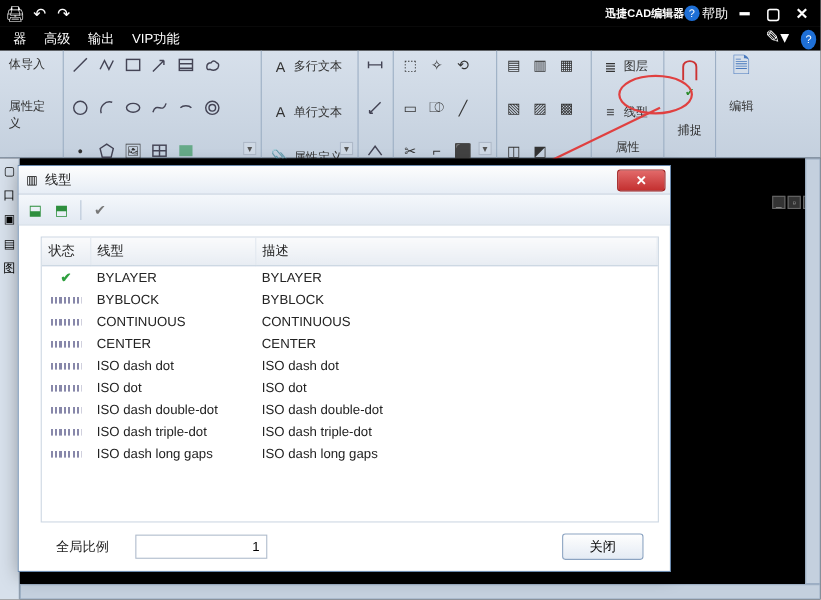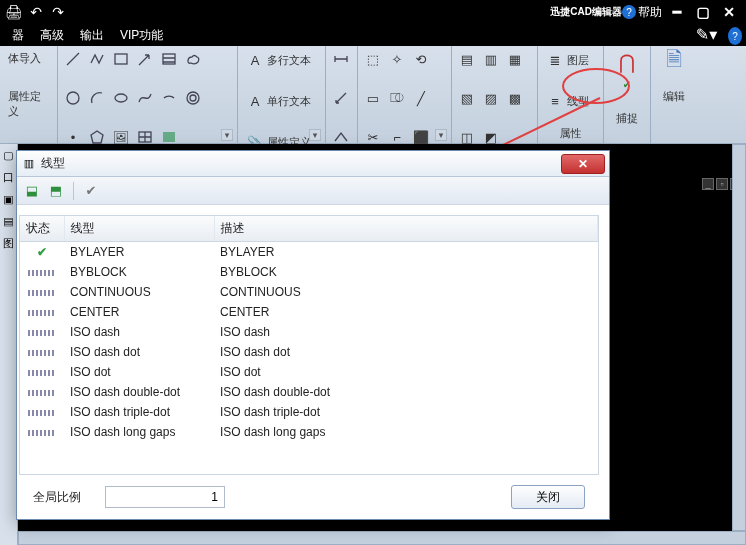--- a/index.html
+++ b/index.html
@@ -50,21 +50,21 @@
   
   .dialog { position: absolute; left: 16px; top: 150px; width: 594px; height: 370px; background: #fff; border: 1px solid #6b8aae; box-shadow: 0 4px 16px rgba(0,0,0,.35); display:flex; flex-direction:column; }
   .dialog-titlebar { height: 26px; background: linear-gradient(#fdfdfd,#e6edf5); display:flex; align-items:center; padding: 0 4px; border-bottom:1px solid #b8c6d8; }
   .dialog-titlebar .dicon { width:16px; height:16px; margin-right:4px; display:inline-flex; align-items:center; justify-content:center; font-size:11px; }
   .dialog-titlebar .dtitle { font-size:12px; color:#222; flex:1; }
   .dialog-titlebar .dclose { width: 44px; height: 20px; background: linear-gradient(#e26a6a,#c43030); border:1px solid #a02020; border-radius:3px; color:#fff; font-size:12px; text-align:center; line-height:18px; cursor:pointer; font-weight:bold; }
   .dialog-toolbar { height: 28px; background: linear-gradient(#f4f7fb,#e2e9f2); border-bottom:1px solid #cdd7e3; display:flex; align-items:center; padding: 0 6px; gap: 6px; }
   .dialog-toolbar .dtb-icon { width:18px; height:18px; display:inline-flex; align-items:center; justify-content:center; cursor:pointer; font-size:13px; }
   .dialog-toolbar .divider { width:1px; height:18px; background:#b8c6d8; margin:0 2px; }
 
-  .dialog-body { flex:1; padding: 10px 10px 0 2px; display:flex; flex-direction:column; }
+  .dialog-body { flex:1; padding: 10px 10px 0 20px; display:flex; flex-direction:column; }
   .table-wrap { flex:1; border:1px solid #cdd7e3; overflow:auto; }
   table.lt { width:100%; border-collapse: collapse; font-size:12px; }
   table.lt th { text-align:left; padding:4px 6px; background: linear-gradient(#fafbfc,#e8edf3); border-bottom:1px solid #cdd7e3; border-right:1px solid #e2e8ef; font-weight:normal; color:#222; }
   table.lt td { padding:3px 6px; color:#222; cursor:pointer; }
   .status-col { width: 44px; text-align:center; }
   .status-col .chk { color: #2e9f3e; font-weight:bold; }
   .lt-col { width: 150px; }
   .layer-strip { display:inline-block; width:28px; height:6px; background: repeating-linear-gradient(90deg,#88a,#88a 2px,transparent 2px,transparent 4px); vertical-align:middle; }
 
   .dialog-footer { height: 44px; display:flex; align-items:center; padding: 0 14px; gap: 24px; }
@@ -401,25 +401,20 @@
               <td>CONTINUOUS</td>
               <td>CONTINUOUS</td>
             </tr>
             <tr>
               <td class="status-col"><span class="layer-strip"></span></td>
               <td>CENTER</td>
               <td>CENTER</td>
             </tr>
             <tr>
               <td class="status-col"><span class="layer-strip"></span></td>
-              <td>ISO dash</td>
-              <td>ISO dash</td>
-            </tr>
-            <tr>
-              <td class="status-col"><span class="layer-strip"></span></td>
               <td>ISO dash dot</td>
               <td>ISO dash dot</td>
             </tr>
             <tr>
               <td class="status-col"><span class="layer-strip"></span></td>
               <td>ISO dot</td>
               <td>ISO dot</td>
             </tr>
             <tr>
               <td class="status-col"><span class="layer-strip"></span></td>

